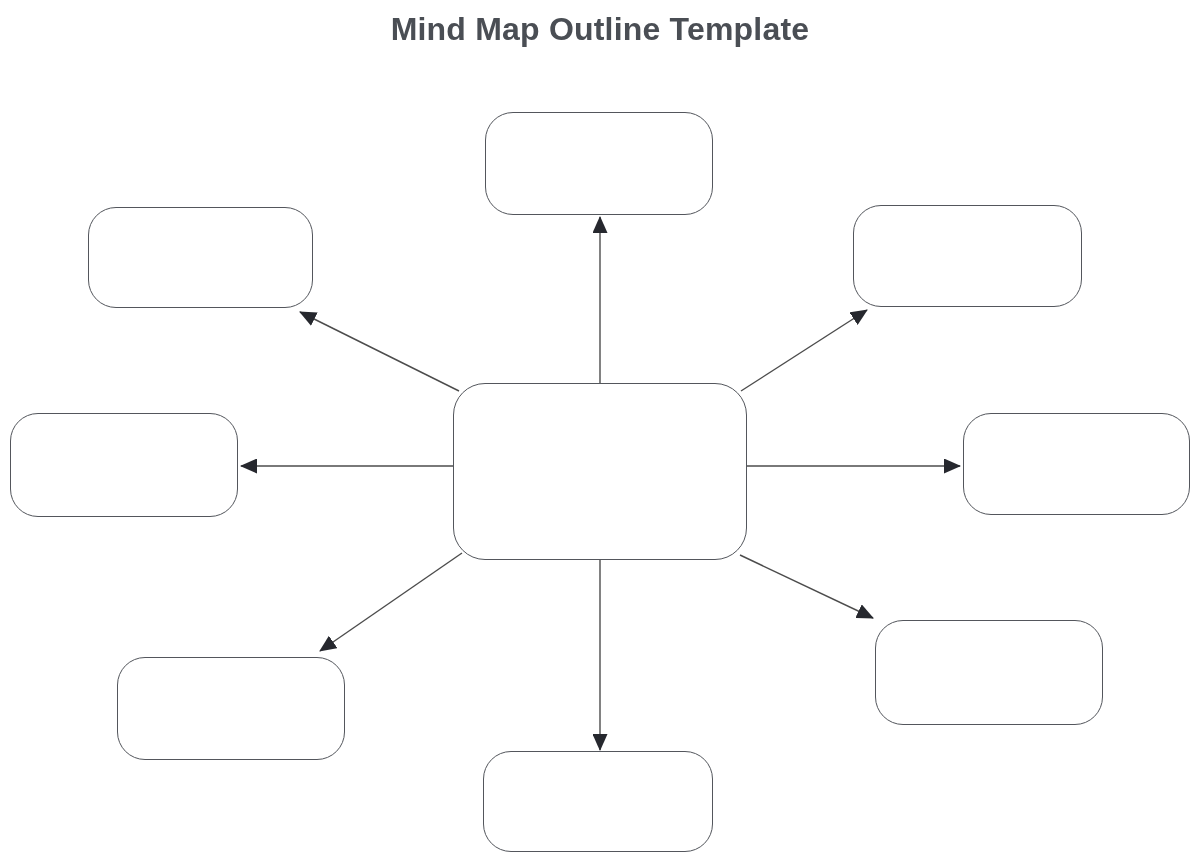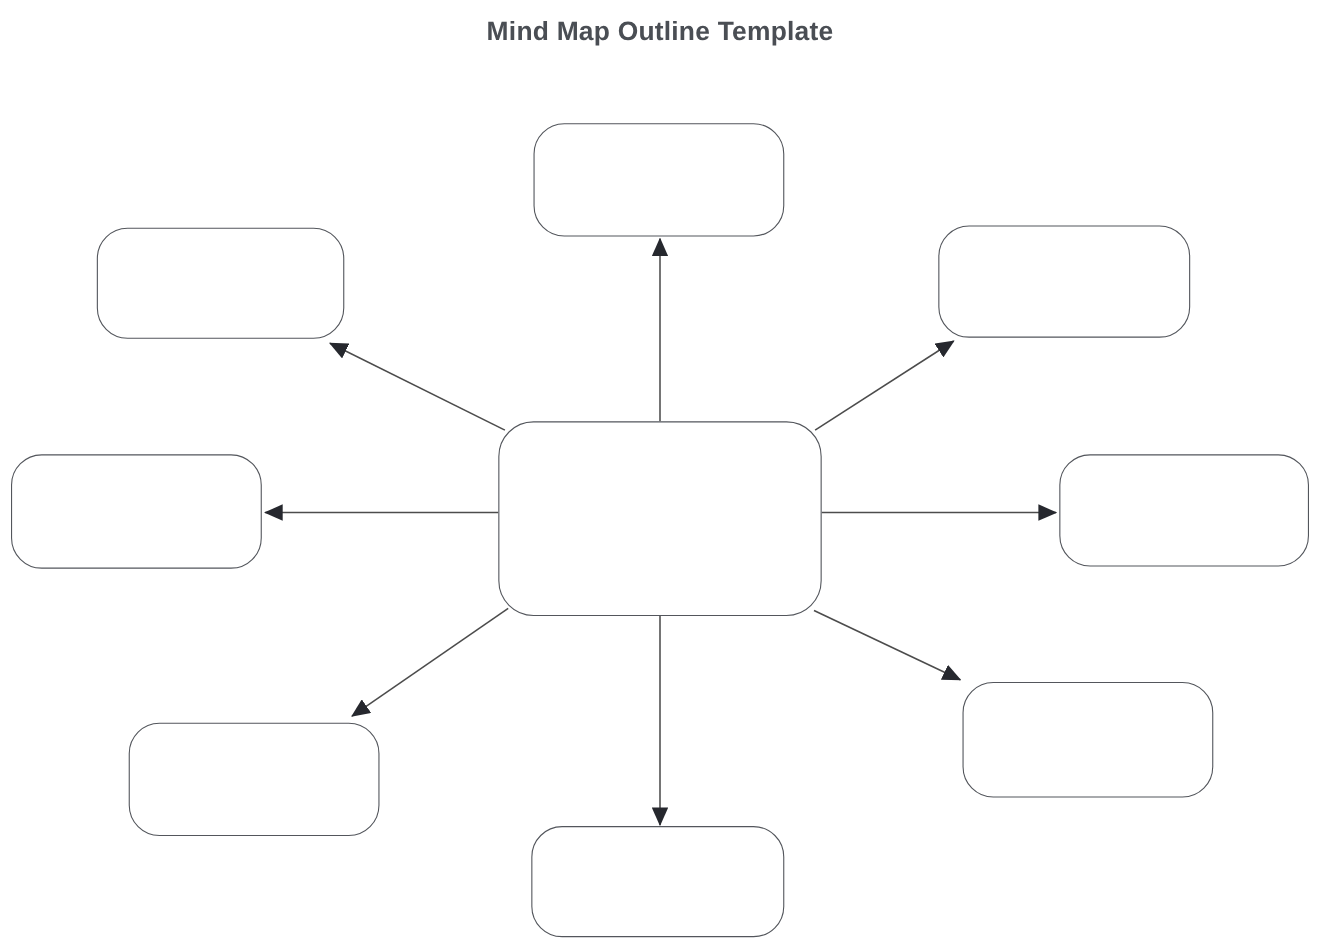--- a/index.html
+++ b/index.html
@@ -14,21 +14,21 @@
     background: #ffffff;
     overflow: hidden;
     font-family: "Liberation Sans", sans-serif;
   }
   #diagram-title {
     position: absolute;
     top: 8px;
     left: 0;
     width: 1200px;
     text-align: center;
-    font-size: 24px;
+    font-size: 32px;
     line-height: 42px;
     font-weight: 700;
     color: #4a4e54;
     letter-spacing: 0.2px;
     margin: 0;
   }
   #connector-layer {
     position: absolute;
     top: 0;
     left: 0;

